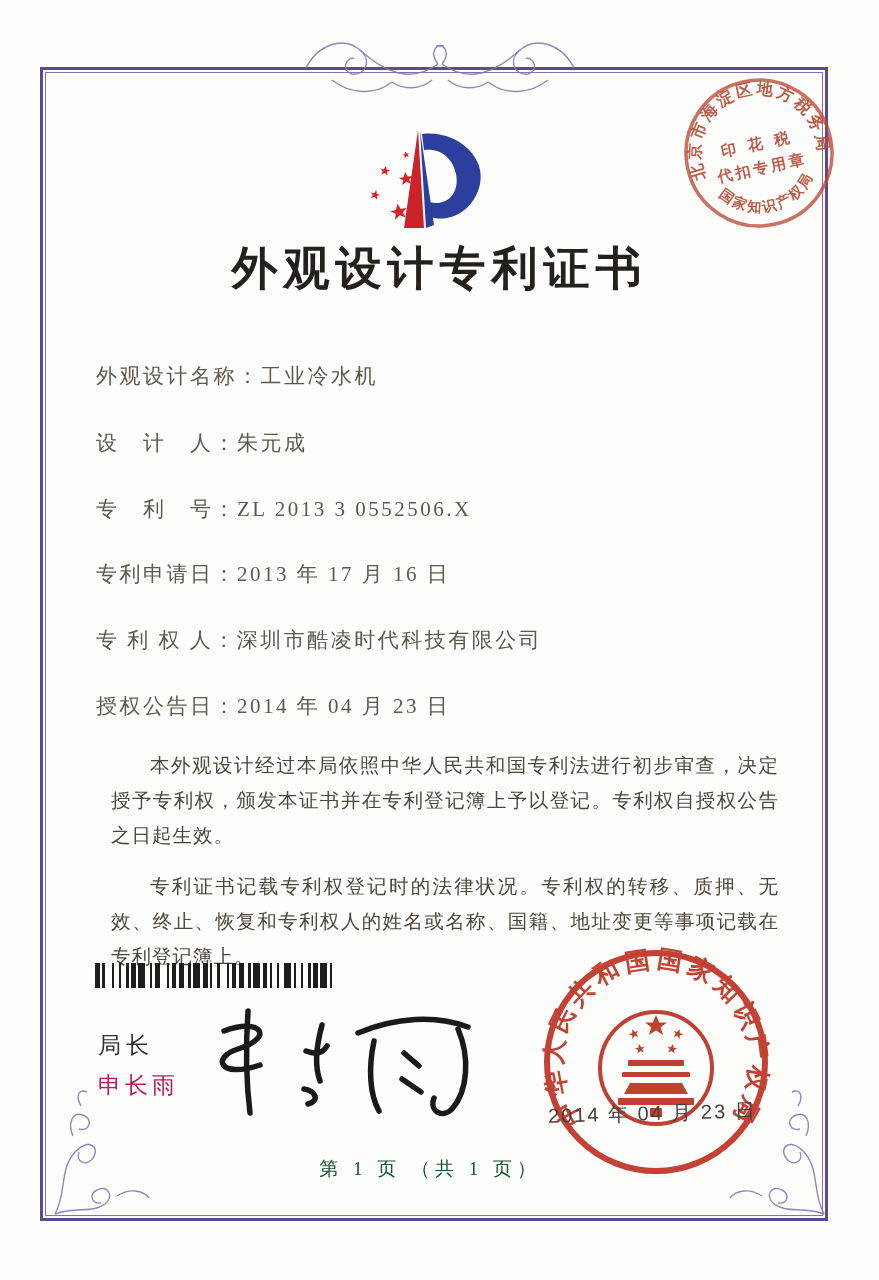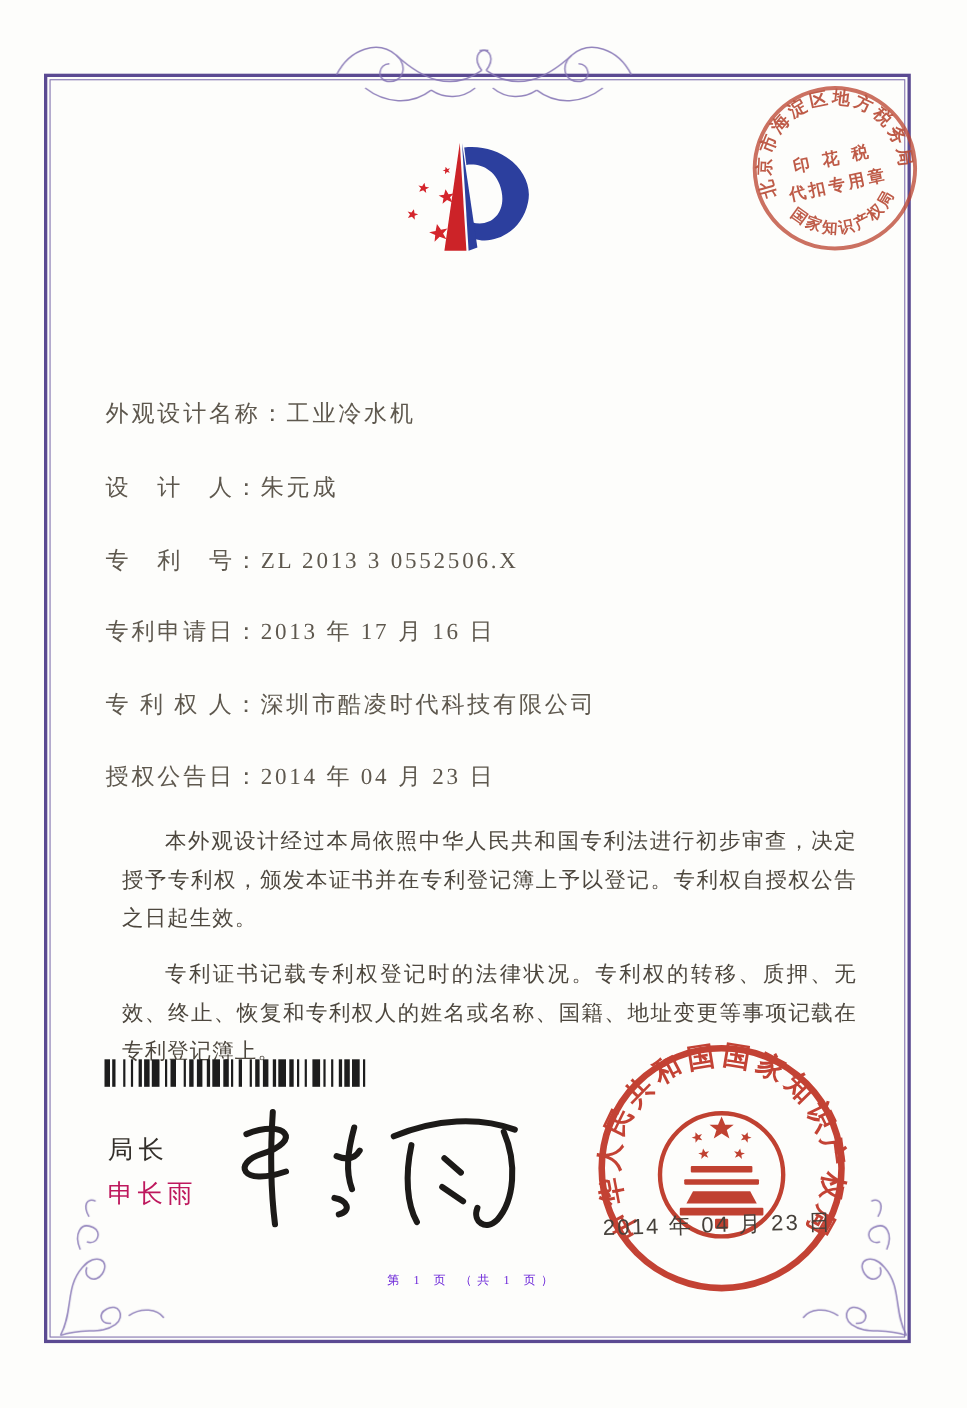--- a/index.html
+++ b/index.html
@@ -43,21 +43,21 @@
   .signoff-name{position:absolute;left:98px;top:1070px;font-size:23px;color:#be185d;
                 letter-spacing:4px;font-family:"Liberation Sans",sans-serif;}
   .signature{position:absolute;left:196px;top:1003px;width:290px;height:118px;}
 
   .seal{position:absolute;left:540px;top:946px;width:232px;height:232px;opacity:.95;}
   .seal-date{position:absolute;left:548px;top:1100px;width:210px;font-size:20px;
              color:#45403a;letter-spacing:2px;transform:rotate(-1.5deg);
              font-family:"Liberation Sans",sans-serif;white-space:nowrap;}
 
   .page-footer{position:absolute;left:20px;top:1156px;width:820px;text-align:center;
-               font-size:11px;color:#6d28d9;letter-spacing:5px;}
+               font-size:19px;color:#14532d;letter-spacing:5px;}
 </style>
 </head>
 <body>
 
 <div class="page">
 
   <div class="frame"></div>
 
   <svg class="ornaments" viewBox="0 0 879 1280" xmlns="http://www.w3.org/2000/svg">
     <g stroke="#8878b6" stroke-width="1.4" fill="none" opacity="0.9">
@@ -108,20 +108,21 @@
     </g>
     <g fill="#d4252c">
       <use href="#st" transform="translate(60,31) scale(0.35) rotate(-15)"></use>
       <use href="#st" transform="translate(39,47) scale(0.5) rotate(10)"></use>
       <use href="#st" transform="translate(60,55) scale(0.7) rotate(-8)"></use>
       <use href="#st" transform="translate(29,71) scale(0.5) rotate(15)"></use>
       <use href="#st" transform="translate(53,88) scale(0.85) rotate(-12)"></use>
     </g>
   </svg>
 
+  <div class="doc-title">外观设计专利证书</div>
 
   <div class="field-row f1"><span>外观设计名称</span><span>：</span><span>工业冷水机</span></div>
   <div class="field-row f2"><span>设　计　人</span><span>：</span><span>朱元成</span></div>
   <div class="field-row f3"><span>专　利　号</span><span>：</span><span>ZL 2013 3 0552506.X</span></div>
   <div class="field-row f4"><span>专利申请日</span><span>：</span><span>2013 年 17 月 16 日</span></div>
   <div class="field-row f5"><span>专 利 权 人</span><span>：</span><span>深圳市酷凌时代科技有限公司</span></div>
   <div class="field-row f6"><span>授权公告日</span><span>：</span><span>2014 年 04 月 23 日</span></div>
 
   <div class="paragraphs">
     <p>本外观设计经过本局依照中华人民共和国专利法进行初步审查，决定授予专利权，颁发本证书并在专利登记簿上予以登记。专利权自授权公告之日起生效。</p>

